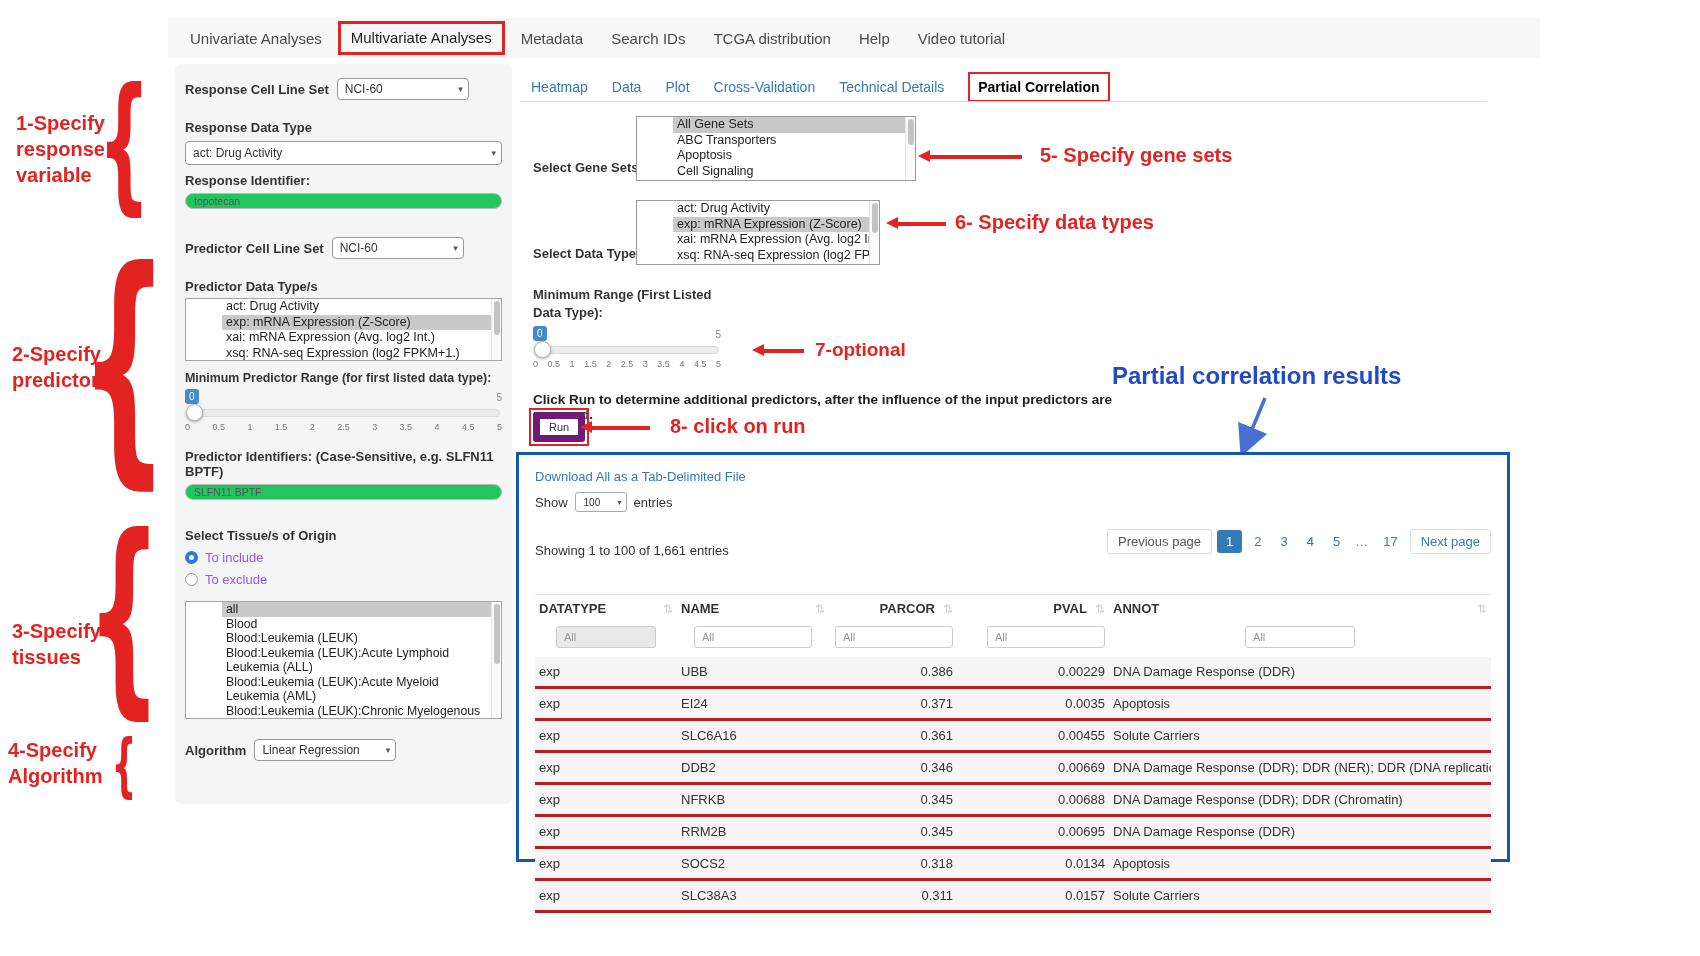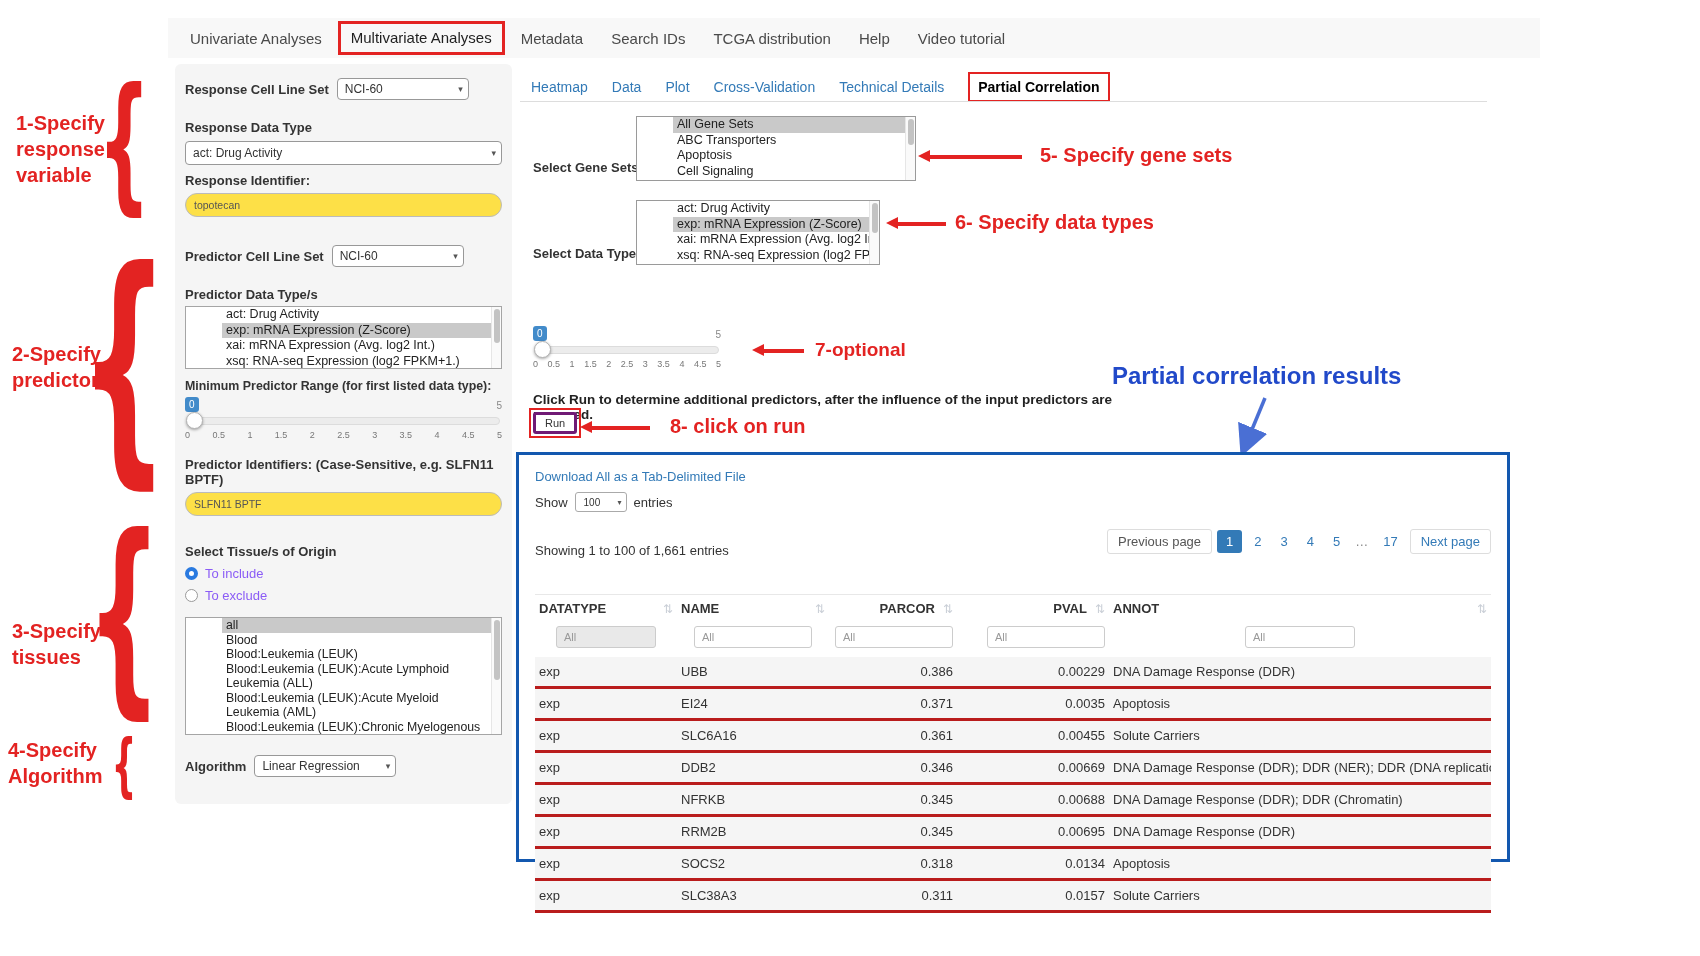--- a/index.html
+++ b/index.html
@@ -23,22 +23,22 @@
 
   
   .panel { position:absolute; left:175px; top:64px; width:337px; height:740px; background:#f5f5f5;
            border-radius:6px; padding:14px 10px; box-sizing:border-box; font-size:13px; }
   .lbl { font-weight:bold; font-size:13px; color:#333; }
   .row-inline { display:flex; align-items:center; gap:8px; }
   .sel { position:relative; background:#fff; border:1px solid #989898; border-radius:4px; height:22px;
          display:flex; align-items:center; padding:0 20px 0 7px; font-size:12px; box-sizing:border-box; }
   .sel .chev { position:absolute; right:5px; top:50%; transform:translateY(-50%); font-size:9px; color:#555; }
   .sel.full { width:100%; height:24px; }
-  .txt-input { width:100%; box-sizing:border-box; height:24px; border:1px solid #bbb; border-radius:12px;
-               padding:0 8px; font-size:10.5px; color:#555; background:#fde047; font-family:inherit; }
+  .txt-input { width:100%; box-sizing:border-box; height:16px; border:1px solid #bbb; border-radius:12px;
+               padding:0 8px; font-size:10.5px; color:#555; background:#22c55e; font-family:inherit; }
   .listbox { position:relative; background:#fff; border:1px solid #a5a5a5; overflow:hidden; box-sizing:border-box; }
   .opt { font-size:12.5px; line-height:15.5px; padding:0 4px; white-space:nowrap; overflow:hidden; color:#222;margin-left:36px; }
   .opt.selected { background:#c9c9c9; }
   .listbox.wrap .opt { white-space:normal; line-height:14.5px; font-size:12.3px; padding-right:12px; }
   .scrollbar { position:absolute; right:0; top:0; bottom:0; width:9px; background:#fafafa; border-left:1px solid #e6e6e6; }
   .scroll-thumb { position:absolute; right:1px; width:6px; border-radius:3px; background:#c3c3c3; }
 
   .radio { display:flex; align-items:center; gap:7px; font-size:13px; color:#8b5cf6; margin-top:7px; }
   .radio .dot { width:13px; height:13px; border-radius:50%; box-sizing:border-box; background:#fff; border:1px solid #9a9a9a; }
   .radio.checked .dot { border:4px solid #2a7ae0; }
@@ -59,21 +59,21 @@
   .tabs { position:absolute; left:531px; top:72px; display:flex; align-items:center; gap:24px; font-size:14px; }
   .tab { color:#337ab7; cursor:default; white-space:nowrap; }
   .tab-hl { border:2px solid #e32322; padding:5px 8px; }
   .tab.active { color:#000000;font-weight:bold; }
   .main-hr { position:absolute; left:520px; top:101px; width:967px; border-top:1px solid #ddd; height:0; }
   .mainlbl { position:absolute; font-weight:bold; font-size:13px; color:#333; }
   .mainbox { position:absolute; background:#fff; border:1px solid #9a9a9a; box-sizing:border-box; }
   .link { color:#337ab7; text-decoration:none; cursor:pointer; }
   .instruction { position:absolute; left:533px; top:392px; width:640px; font-weight:bold; font-size:13.5px; color:#222; }
   .run-frame { position:absolute; left:529px; top:408px; border:2px solid #e32322; padding:2px; }
-  .run-btn { font-size:11px; padding:2px 9px; border:3px solid #701a75; border-radius:3px; background:#fff;
+  .run-btn { font-size:11px; padding:2px 9px; border:7px solid #701a75; border-radius:3px; background:#fff;
              color:#333; font-family:inherit; cursor:pointer; }
   .blue-title { position:absolute; left:1112px; top:362px; font-size:24px; font-weight:bold; color:#2149c9; }
 
   
   .results-box { position:absolute; left:516px; top:452px; width:994px; height:410px; border:3px solid #1358af;
                  box-sizing:border-box; background:#fff; padding:12px 16px; }
   .dl-link { font-size:13px; }
   .show-row { display:flex; align-items:center; gap:7px; font-size:13px; margin-top:7px; color:#333; }
   .mini-sel { position:relative; width:52px; height:20px; border:1px solid #aaa; border-radius:3px; background:#fff;
               display:flex; align-items:center; padding:0 14px 0 8px; font-size:10px; box-sizing:border-box; }
@@ -254,20 +254,21 @@
     <div class="opt selected">exp: mRNA Expression (Z-Score)</div>
     <div class="opt">xai: mRNA Expression (Avg. log2 Int.)</div>
     <div class="opt">xsq: RNA-seq Expression (log2 FPKM+1.)</div>
     <div class="scrollbar">
         <div class="scroll-thumb" style="top:2px;height:30px;"></div>
       </div>
   </div>
   <div class="red-arrow" style="left:898px;top:222px;width:48px;"></div>
   <div class="ann" style="left:955px;top:209px;">6- Specify data types</div>
 
+  <div class="mainlbl" style="left:533px;top:286px;width:190px;line-height:18px;">Minimum Range (First Listed Data Type):</div>
   <div class="slider" style="position:absolute;left:533px;top:326px;width:188px;height:48px;">
     <span class="sval">0</span>
     <span class="smax">5</span>
     <div class="track">
         <div class="handle"></div>
       </div>
     <div class="ticks">
       <span>0</span>
       <span>0.5</span>
       <span>1</span>

